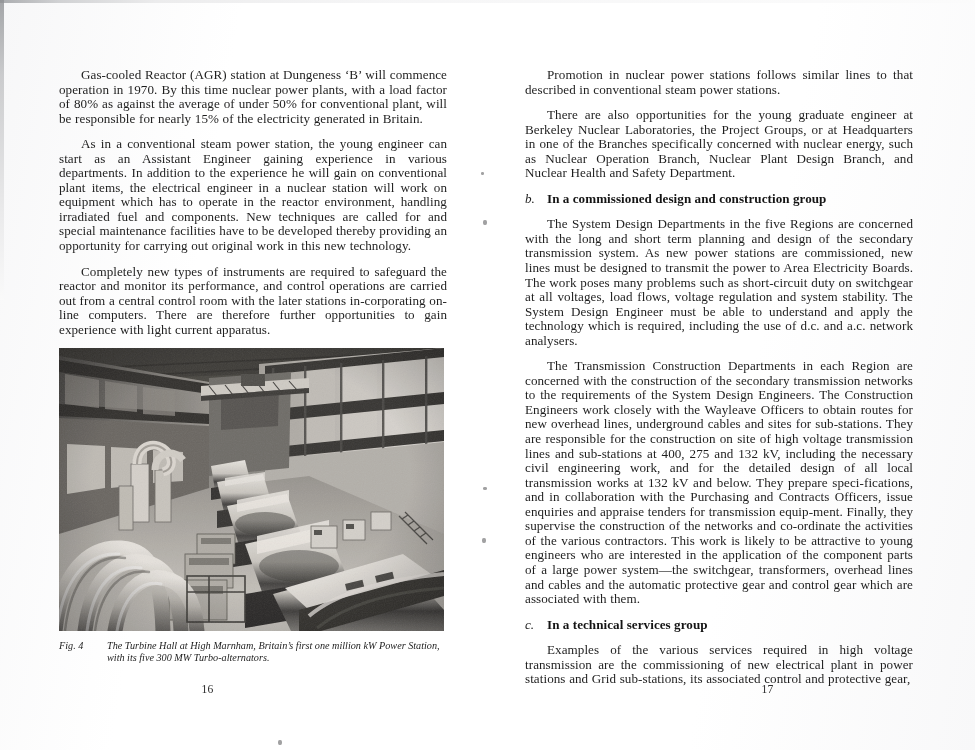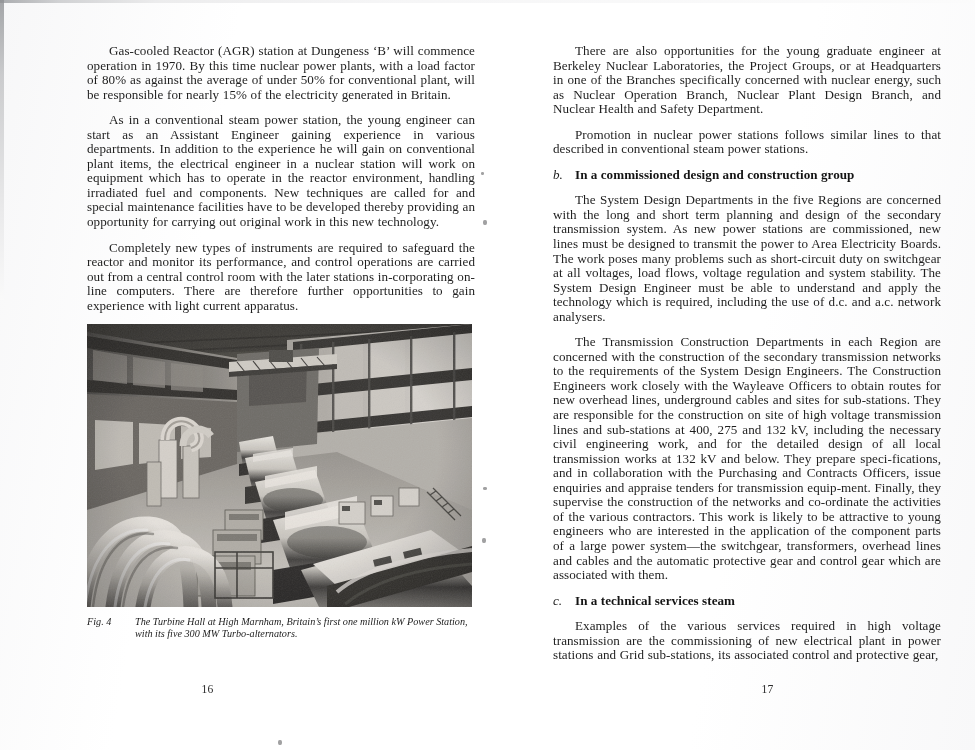--- a/index.html
+++ b/index.html
@@ -49,23 +49,22 @@
   .page {
     position: absolute;
     top: 0;
     height: 750px;
   }
   #page-left  { left: 0;   width: 487px; }
   #page-right { left: 488px; width: 487px; }
 
   .column {
     position: absolute;
-    top: 44px;
+    top: 68px;
     width: 388px;
-    margin-left: 28px;
   }
   #page-left  .column { left: 59px; }
   #page-right .column { left: 37px; }
 
   p.para {
     margin: 0 0 11px 0;
     font-size: 13.1px;
     line-height: 14.55px;
     text-align: justify;
     text-indent: 22px;
@@ -386,34 +385,34 @@
         </figcaption>
       </figure>
 
     </div>
     <div class="folio">16</div>
   </div>
 
   <div class="page" id="page-right">
     <div class="column">
 
+      <p class="para">Promotion in nuclear power stations follows similar lines to that described in conventional steam power stations.</p>
       <p class="para">There are also opportunities for the young graduate engineer at Berkeley Nuclear Laboratories, the Project Groups, or at Headquarters in one of the Branches specifically concerned with nuclear energy, such as Nuclear Operation Branch, Nuclear Plant Design Branch, and Nuclear Health and Safety Department.</p>
-      <p class="para">Promotion in nuclear power stations follows similar lines to that described in conventional steam power stations.</p>
 
       <div class="subhead">
         <span class="marker">b.</span>
         <span class="subhead-text">In a commissioned design and construction group</span>
       </div>
 
       <p class="para">The System Design Departments in the five Regions are concerned with the long and short term planning and design of the secondary transmission system. As new power stations are commissioned, new lines must be designed to transmit the power to Area Electricity Boards. The work poses many problems such as short-circuit duty on switchgear at all voltages, load flows, voltage regulation and system stability. The System Design Engineer must be able to understand and apply the technology which is required, including the use of d.c. and a.c. network analysers.</p>
       <p class="para">The Transmission Construction Departments in each Region are concerned with the construction of the secondary transmission networks to the requirements of the System Design Engineers. The Construction Engineers work closely with the Wayleave Officers to obtain routes for new overhead lines, underground cables and sites for sub-stations. They are responsible for the construction on site of high voltage transmission lines and sub-stations at 400, 275 and 132 kV, including the necessary civil engineering work, and for the detailed design of all local transmission works at 132 kV and below. They prepare speci-fications, and in collaboration with the Purchasing and Contracts Officers, issue enquiries and appraise tenders for transmission equip-ment. Finally, they supervise the construction of the networks and co-ordinate the activities of the various contractors. This work is likely to be attractive to young engineers who are interested in the application of the component parts of a large power system—the switchgear, transformers, overhead lines and cables and the automatic protective gear and control gear which are associated with them.</p>
 
       <div class="subhead">
         <span class="marker">c.</span>
-        <span class="subhead-text">In a technical services steam</span>
+        <span class="subhead-text">In a technical services group</span>
       </div>
 
       <p class="para">Examples of the various services required in high voltage transmission are the commissioning of new electrical plant in power stations and Grid sub-stations, its associated control and protective gear,</p>
 
     </div>
     <div class="folio">17</div>
   </div>
 
   <span class="speck" style="left:481px; top:172px; width:3px; height:3px;"></span>
   <span class="speck" style="left:483px; top:220px; width:4px; height:5px;"></span>

